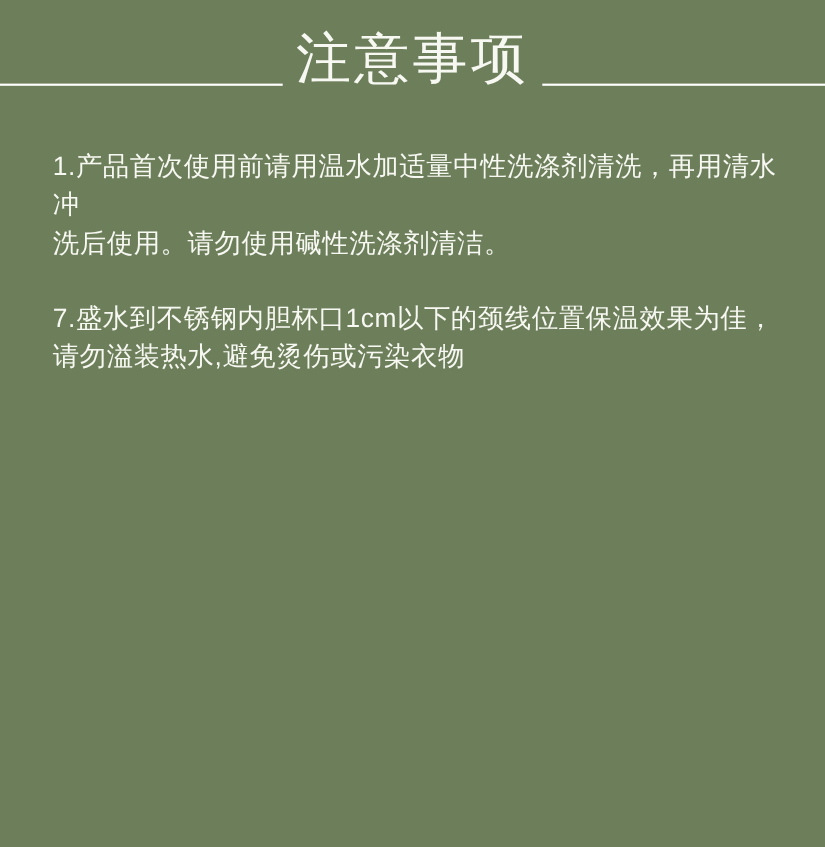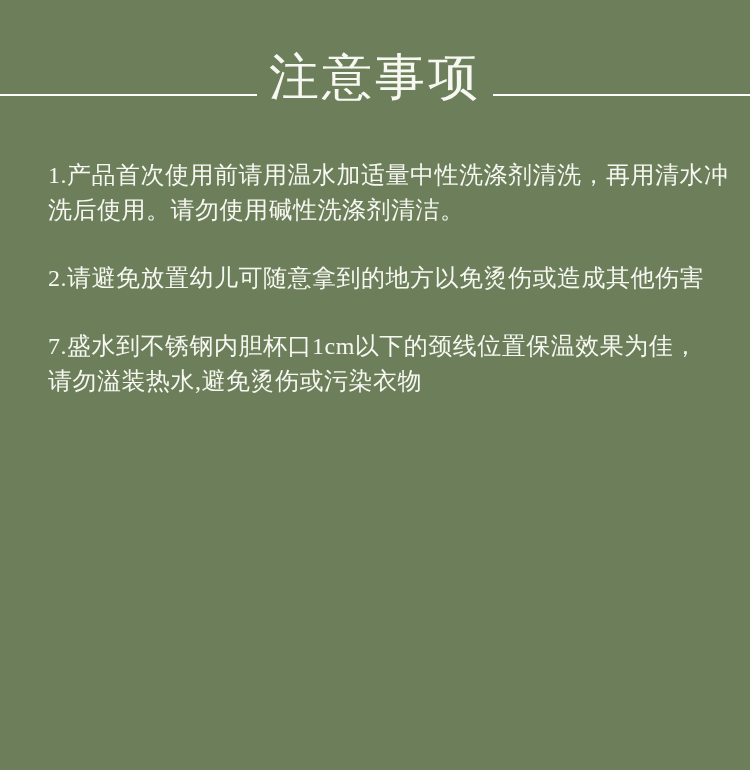--- a/index.html
+++ b/index.html
@@ -15,44 +15,43 @@
     background: var(--bg);
     font-family: "Liberation Sans", sans-serif;
     overflow: hidden;
   }
   .page {
     width: 750px;
     height: 770px;
     position: relative;
   }
   .header {
-    margin-top: 52px;
+    margin-top: 28px;
     display: flex;
-    align-items: center;
+    align-items: flex-end;
   }
   .rule {
     flex: 1;
     height: 2px;
     background: var(--rule);
     margin-top: 36px;
   }
   .title {
     margin: 0;
     padding: 0 12px;
     font-size: 50px;
     line-height: 50px;
     font-weight: 400;
     letter-spacing: 3px;
     color: var(--text);
     white-space: nowrap;
   }
   .notices {
     margin-top: 56px;
     padding: 0 20px 0 48px;
-    font-family: Liberation Serif, serif;
   }
   .notice {
     margin: 0 0 33px 0;
     font-size: 24px;
     line-height: 35px;
     font-weight: 500;
     color: var(--text);
     white-space: pre-line;
     letter-spacing: 0.5px;
   }
@@ -62,17 +61,16 @@
 
 <div class="page">
   <header class="header">
     <span class="rule"></span>
     <h1 class="title">注意事项</h1>
     <span class="rule"></span>
   </header>
   <main class="notices">
     <p class="notice">1.产品首次使用前请用温水加适量中性洗涤剂清洗，再用清水冲
 洗后使用。请勿使用碱性洗涤剂清洁。</p>
-    <p class="notice">2.请避免放置幼儿可随意拿到的地方以免烫伤或造成其他伤害</p>
     <p class="notice">7.盛水到不锈钢内胆杯口1cm以下的颈线位置保温效果为佳，
 请勿溢装热水,避免烫伤或污染衣物</p>
   </main>
 </div>
 
 </body></html>

